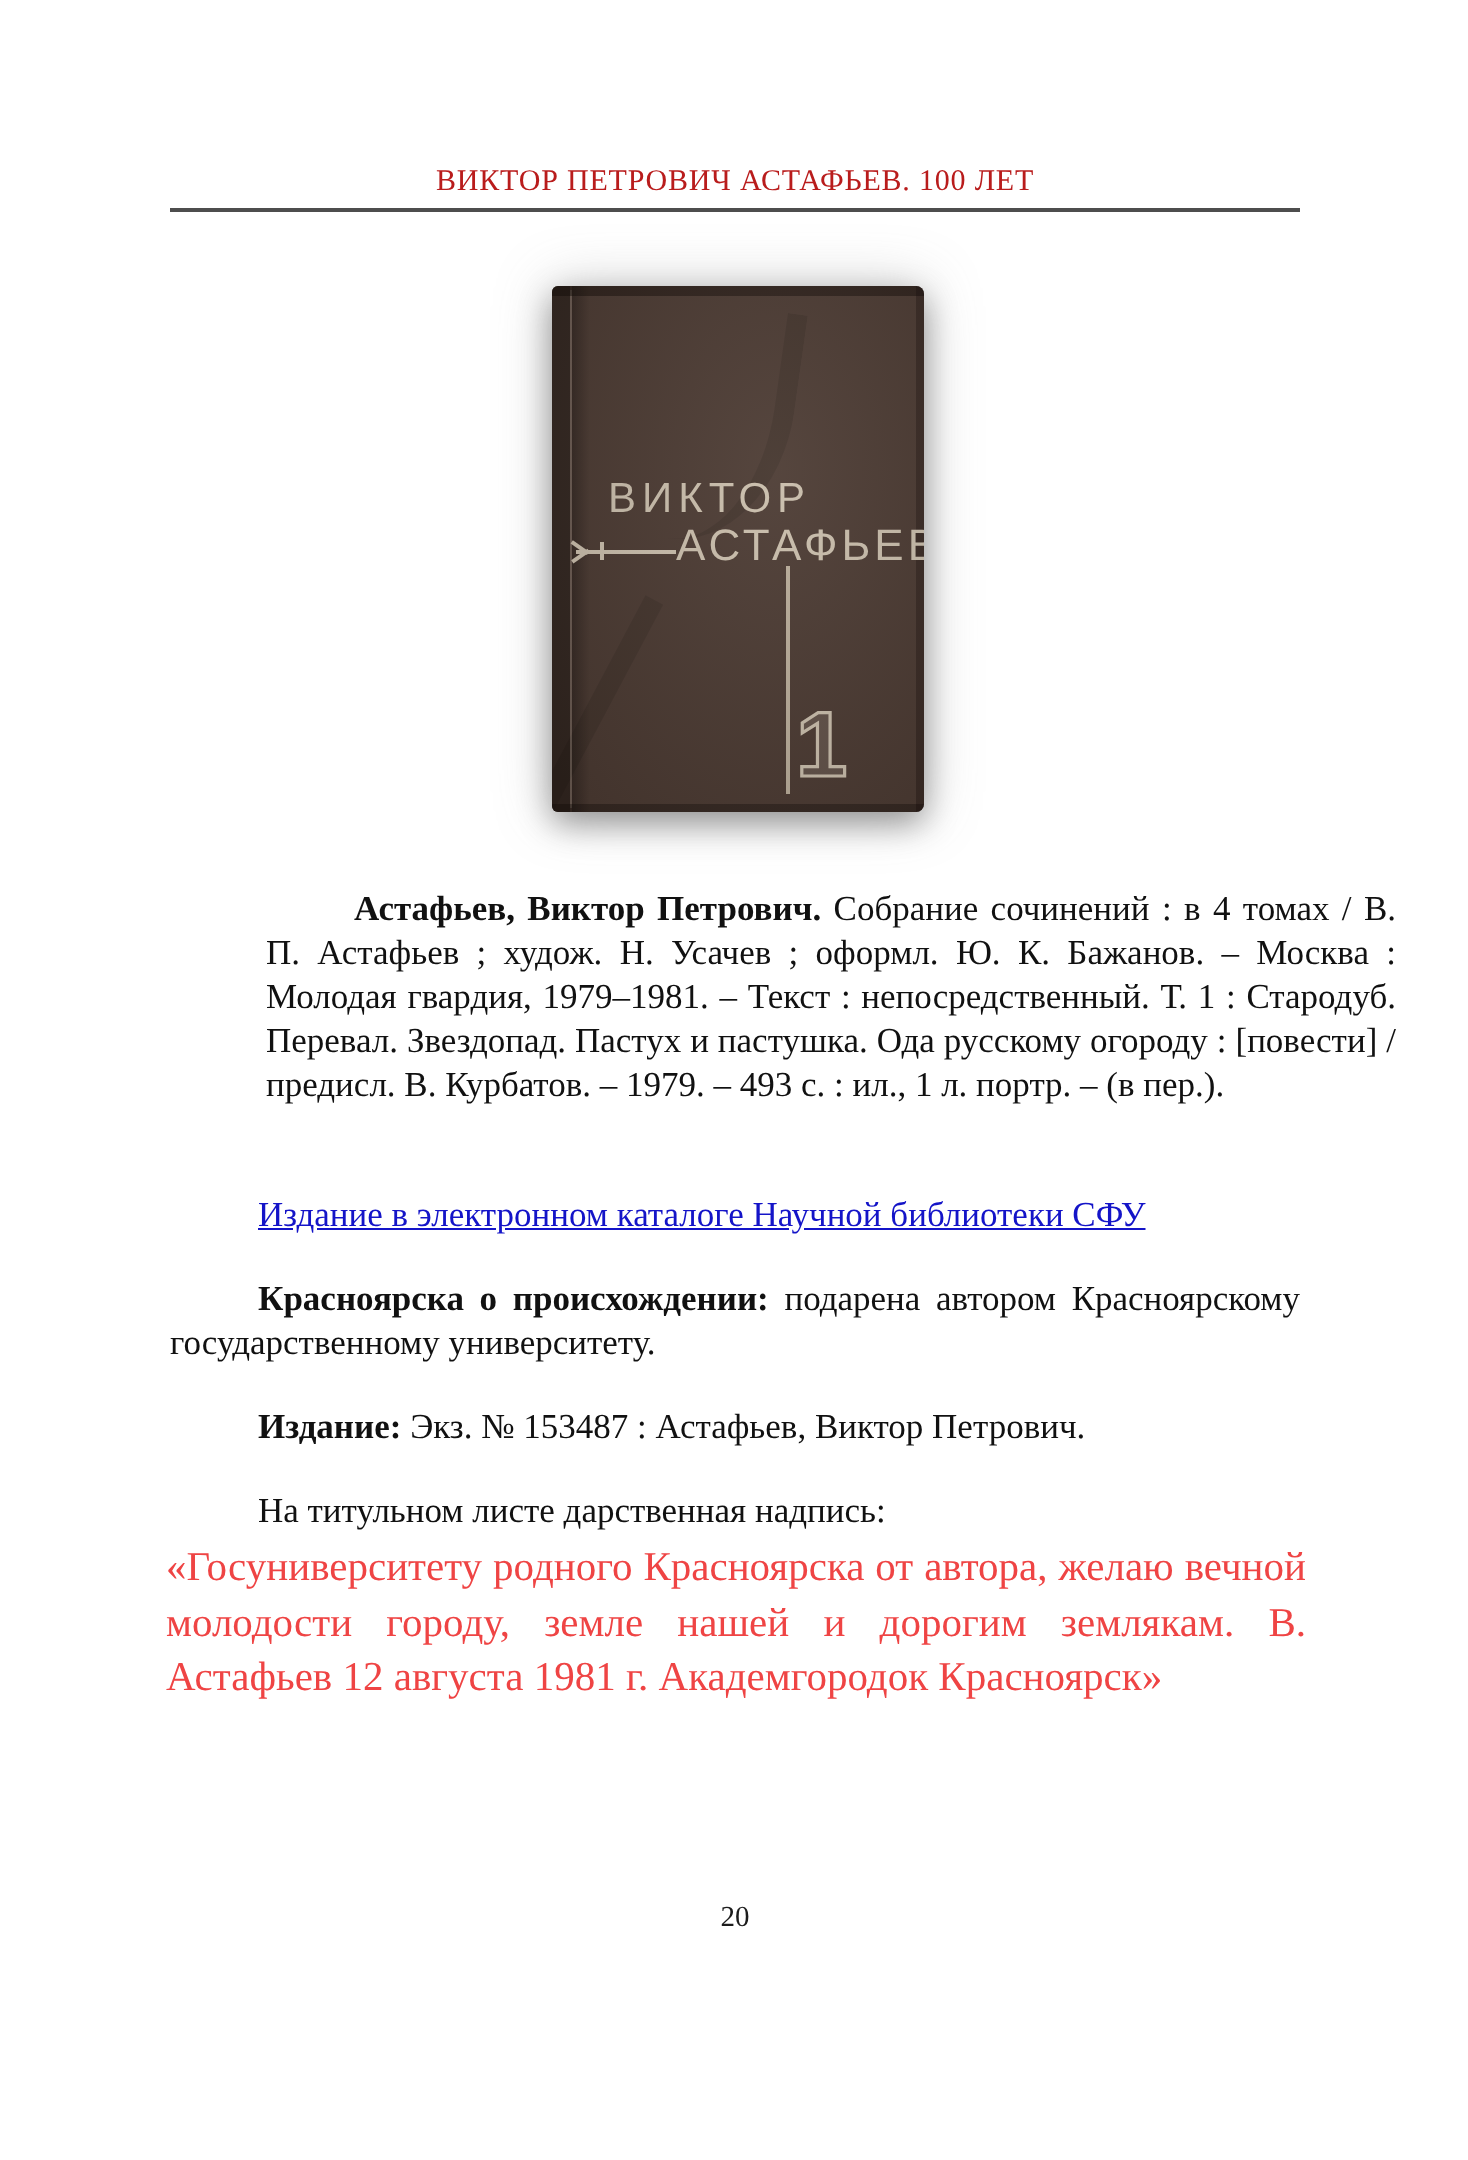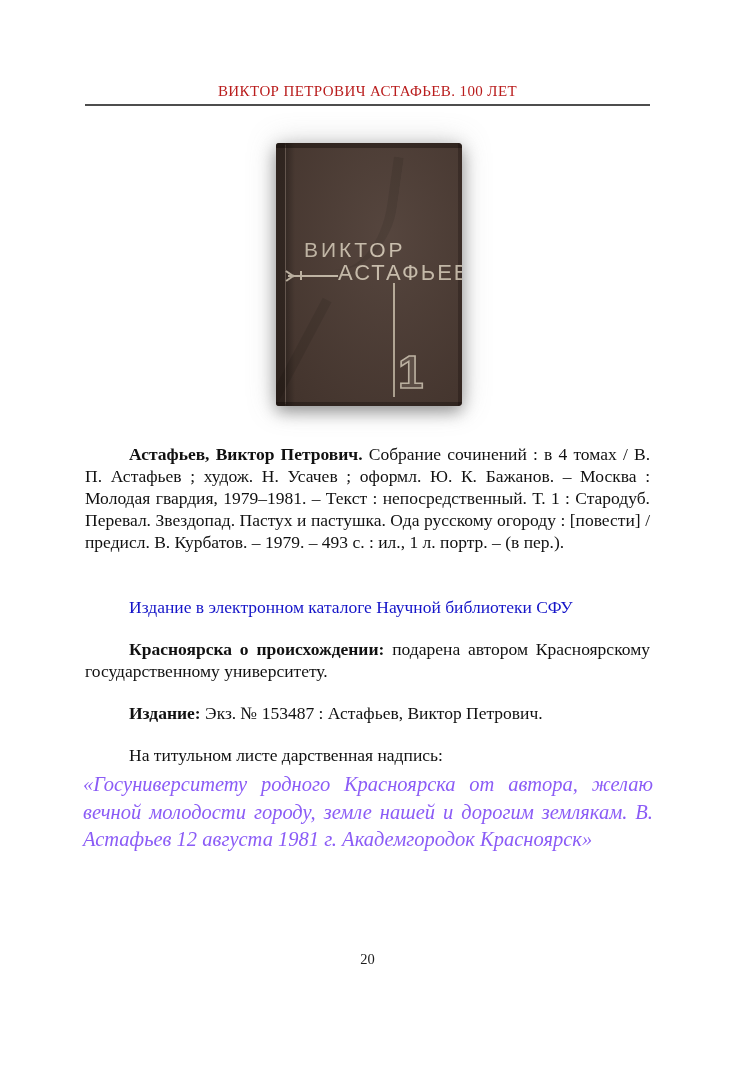--- a/index.html
+++ b/index.html
@@ -68,30 +68,30 @@
   }
 
   
   .text-block {
     position:absolute; left:85px; width:565px;
     font-size:17.5px; line-height:22px; text-align:justify; color:#111111;
   }
   .indent { text-indent:44px; }
   .bold { font-weight:bold; }
 
-  .bibliography { top:443px; }
+  .bibliography { top:443px;margin-left:48px; }
   .link-line { position:absolute; top:596px; left:129px; font-size:17.5px; line-height:22px; }
-  .catalog-link { color:#1414c8; cursor:pointer; }
+  .catalog-link { color:#1414c8; text-decoration:underline; cursor:pointer; }
   .provenance { top:638px; }
   .autograph-line { top:702px; }
   .inscription-heading { top:744px; font-weight:normal; text-align:left; }
   .quote-block {
     position:absolute; top:771px; left:83px; width:570px;
-    font-style:italic; font-size:20.5px; line-height:27.5px;
-    text-align:justify; color:#8b5cf6;
+    font-size:20.5px; line-height:27.5px;
+    text-align:justify; color:#ef4444;
   }
 
   
   .footer-pagenum {
     position:absolute; top:951px; left:85px; width:565px;
     text-align:center; font-size:14.5px; color:#1c1c1c;
   }
 </style>
 </head>
 <body>

